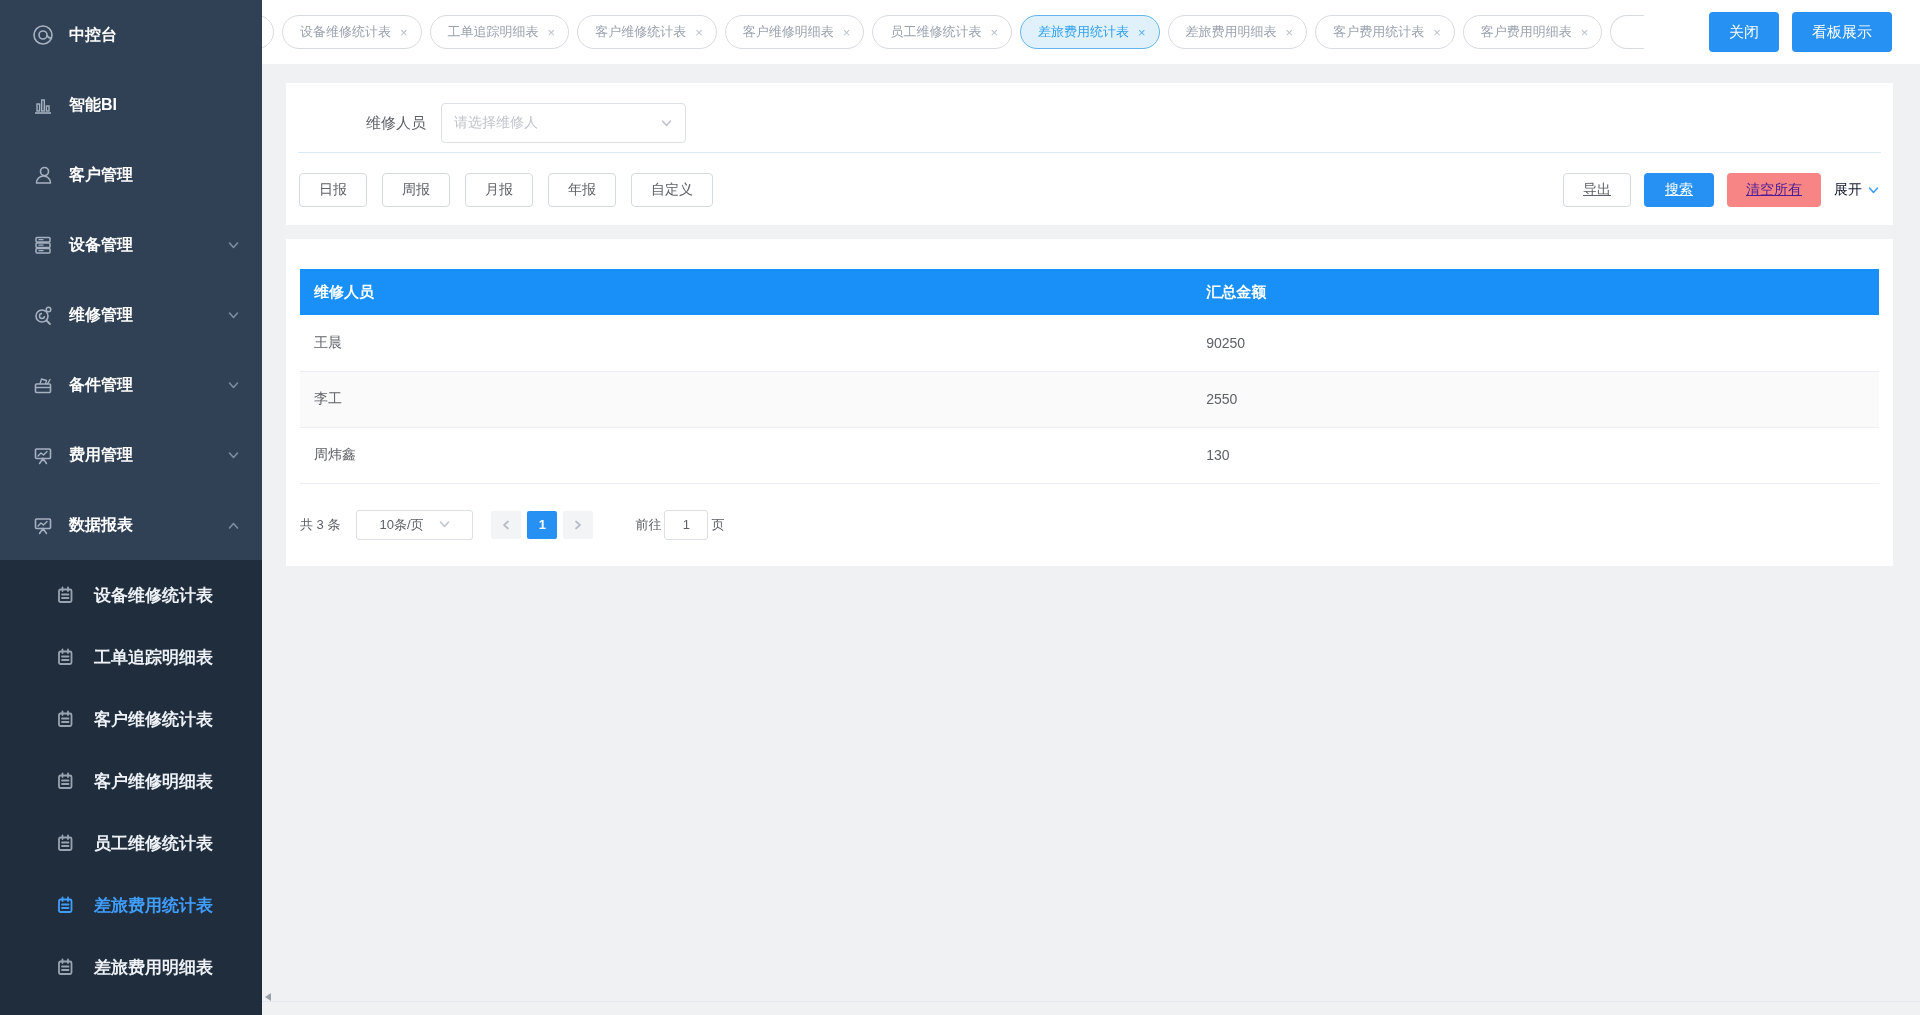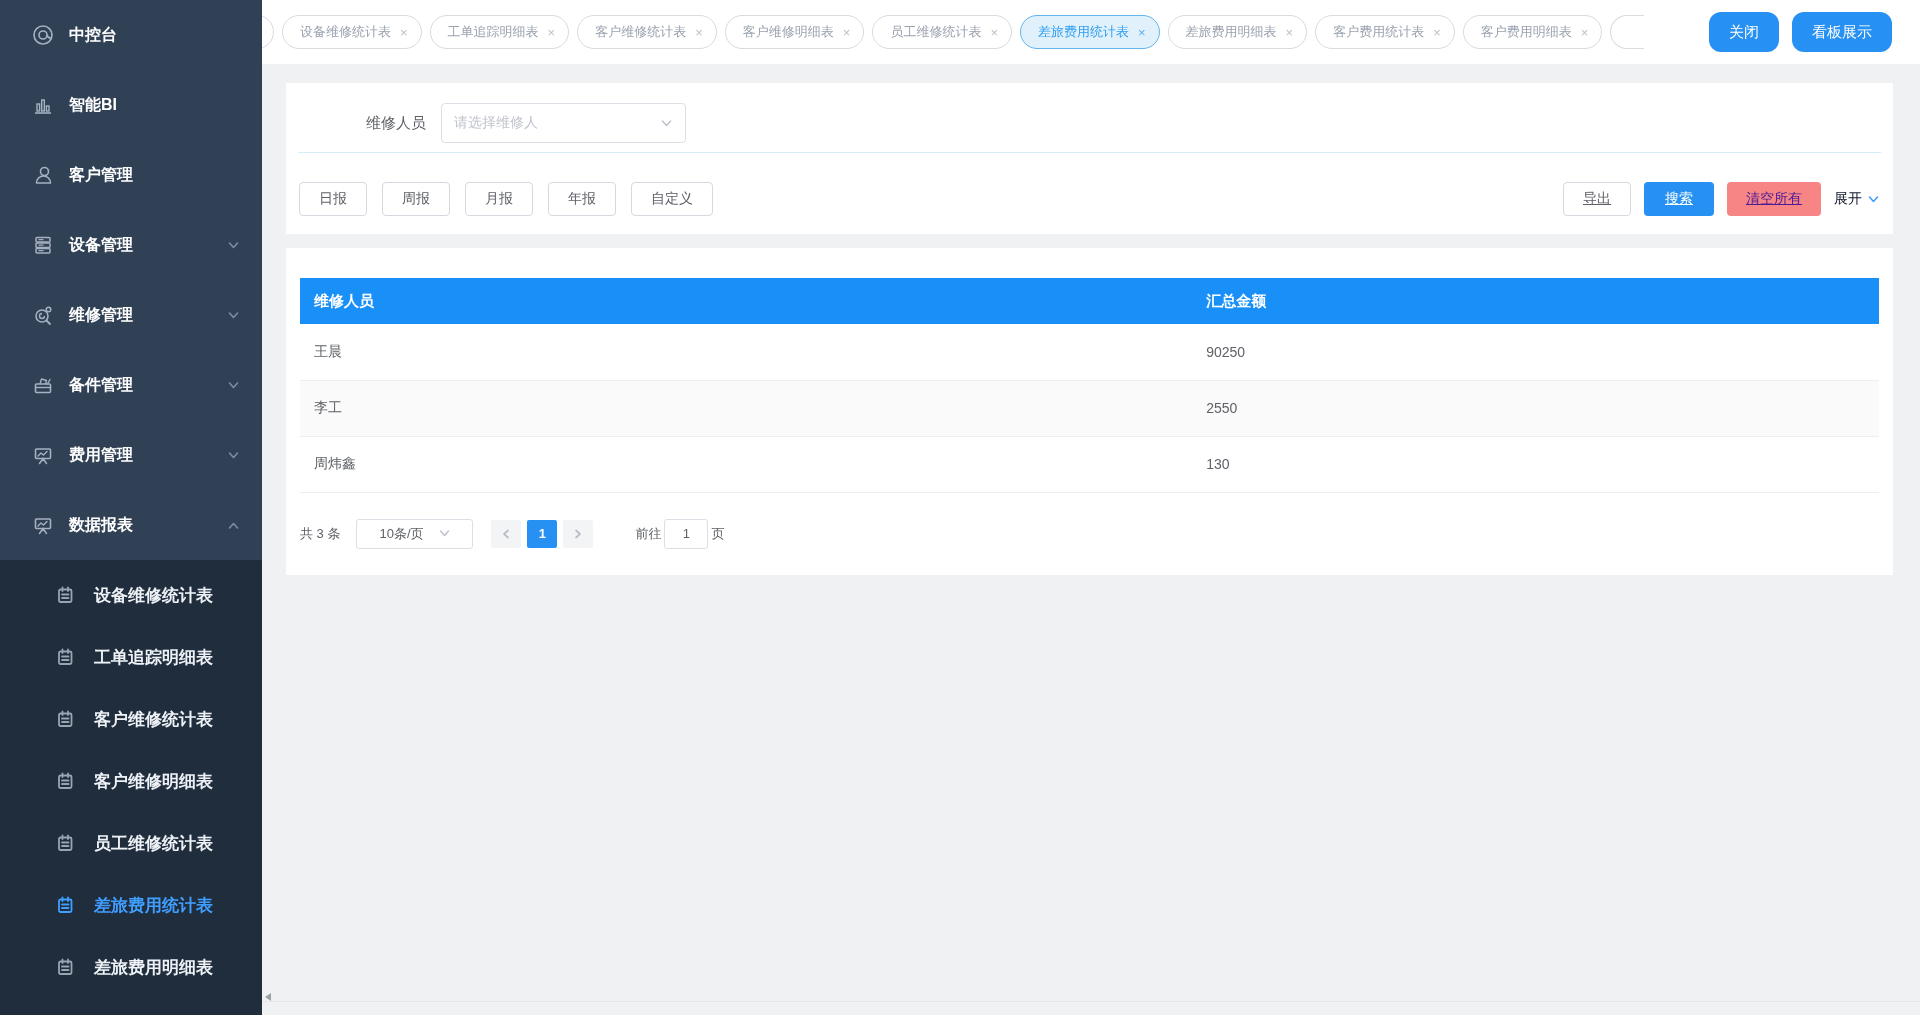--- a/index.html
+++ b/index.html
@@ -32,35 +32,35 @@
     color:#9aa2ae; font-size:13px; white-space:nowrap; cursor:pointer; flex-shrink:0; }
   .tab .close { margin-left:9px; color:#b9c0c9; font-size:13px; line-height:1; }
   .tab.active { background:#e1f1fc; border-color:#61b6ee; color:#2f9ff0; }
   .tab.active .close { color:#57aeea; }
   .tab-stub-left { width:42px; height:34px; border:1px solid #d8dbe0; border-radius:17px;
     margin-left:-30px; margin-right:8px; flex-shrink:0; }
   .tab-stub-right { width:34px; height:34px; border:1px solid #d8dbe0; border-right:none;
     border-radius:17px 0 0 17px; flex-shrink:0; }
   .tabbar-actions { margin-left:auto; display:flex; align-items:center; gap:13px;
     padding:0 28px 0 0; flex-shrink:0; background:#fff; }
-  .btn-primary { background:#2691f2; color:#fff; border:none; border-radius:12px;
+  .btn-primary { background:#2691f2; color:#fff; border:none; border-radius:4px;
     height:40px; padding:0 20px; font-size:15px; cursor:pointer; font-family:inherit; }
 
   .content { flex:1; padding:19px 27px 0 24px; }
   .card { background:#fff; }
 
   .card-filter { padding:20px 0 18px; }
   .filter-row { display:flex; align-items:center; height:40px; padding-left:80px; }
   .filter-label { font-size:15px; color:#5d6066; margin-right:15px; }
   .select { width:245px; height:40px; border:1px solid #dcdfe6; border-radius:4px;
     display:flex; align-items:center; justify-content:space-between; padding:0 12px; cursor:pointer; background:#fff; }
   .select .ph { color:#c0c4cc; font-size:14px; }
   .select .chev, .page-size .chev { color:#c0c4cc; display:flex; }
   .divider { border-top:1px solid #d6ecf8; margin:9px 12px 0; }
-  .btn-row { display:flex; align-items:center; margin-top:29px; padding:0 13px; }
+  .btn-row { display:flex; align-items:center; margin-top:20px; padding:0 13px; }
   .btn { height:34px; padding:0 19px; border:1px solid #d5d9e0; border-radius:4px;
     background:#fff; color:#5d6066; font-size:14px; margin-right:15px; cursor:pointer; font-family:inherit; }
   .btn-row-right { margin-left:auto; display:flex; align-items:center; gap:13px; }
   .btn-row-right .btn { margin-right:0;text-decoration:underline; }
   .btn-search { background:#2691f2; border:none; color:#fff; width:70px; padding:0; }
   .btn-clear { background:#f78585; border:none; color:#4c1d95; }
   .link-expand { color:#0f172a; font-size:14px; display:flex; align-items:center; gap:5px; cursor:pointer; }
   .link-expand .chev { color:#409EFF; display:flex; }
 
   .card-table { margin-top:14px; padding:30px 14px 26px; }

